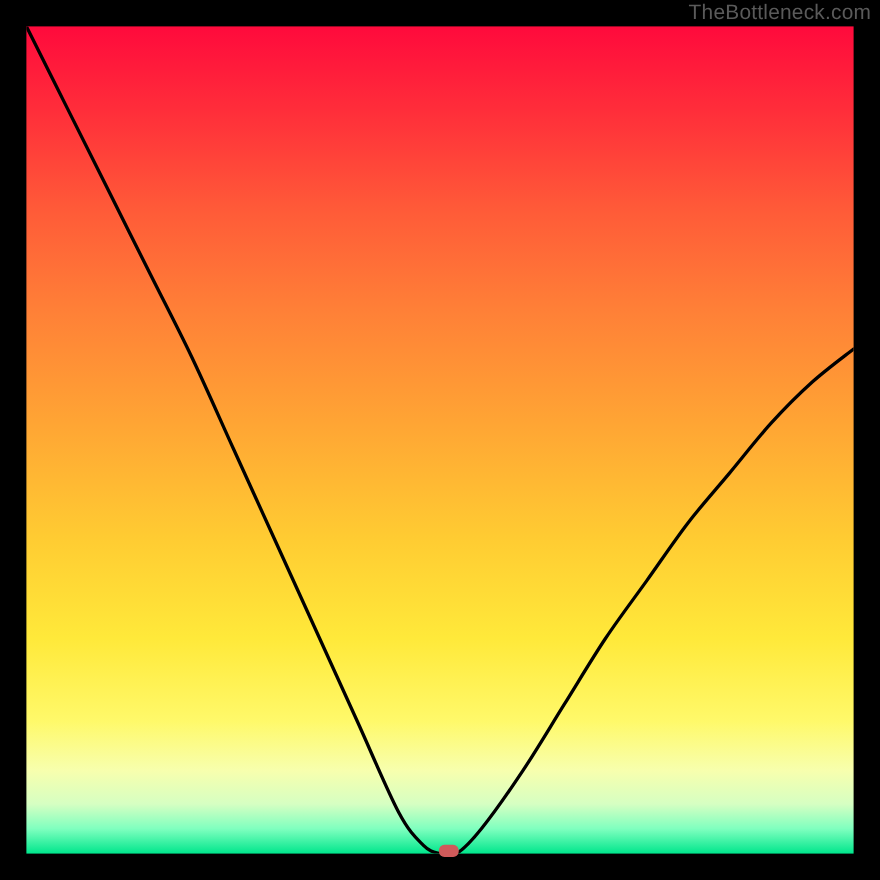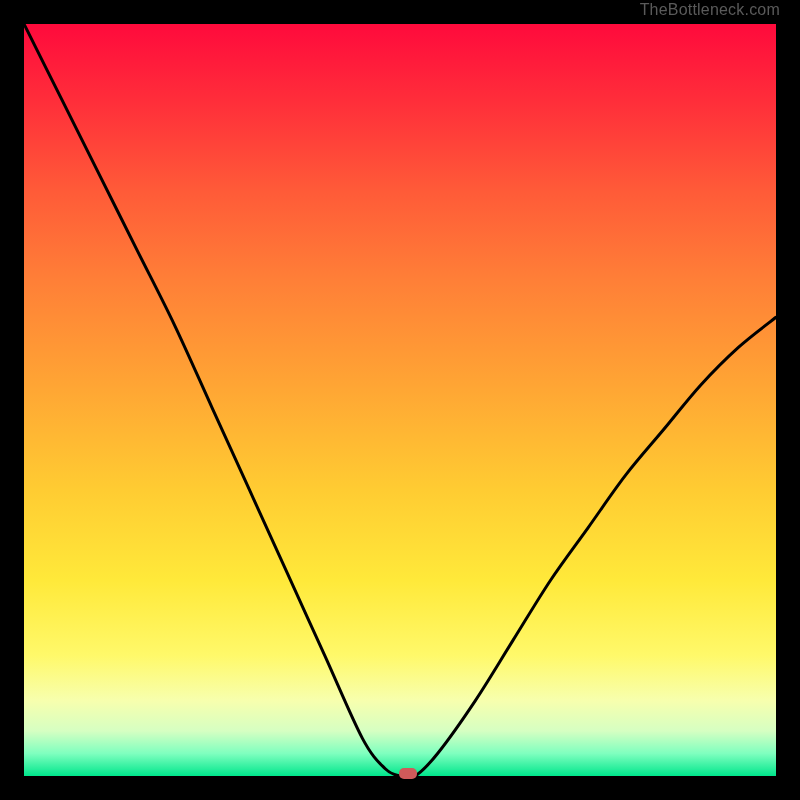--- a/index.html
+++ b/index.html
@@ -49,23 +49,23 @@
   .marker {
     position: absolute;
     width: 18px;
     height: 11px;
     background: #cf5a5a;
     border-radius: 5px;
   }
   .watermark {
     position: absolute;
     top: 1px;
-    right: 20px;
+    right: 8px;
     color: #5a5a5a;
-    font-size: 16px;
+    font-size: 19px;
     letter-spacing: 0.2px;
     font-weight: 500;
   }
 </style>
 </head>
 <body>
 
 <div class="frame">
 
   <div class="plot-bg"></div>

